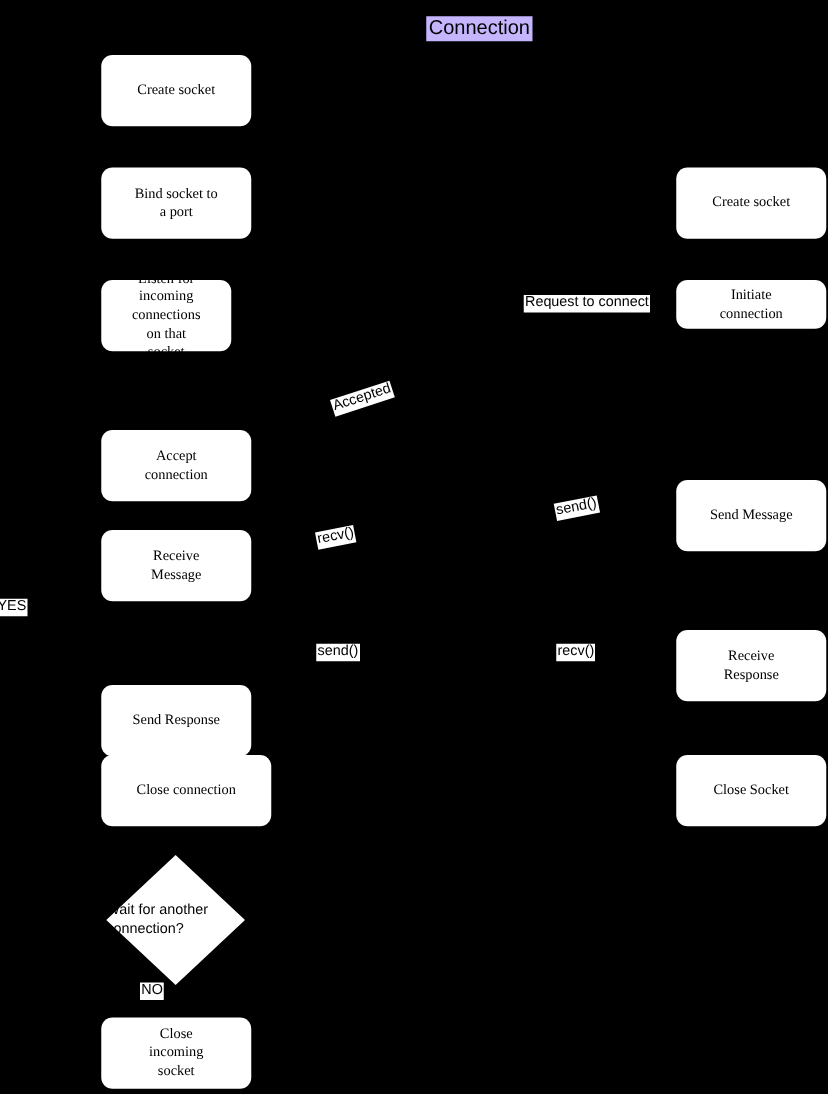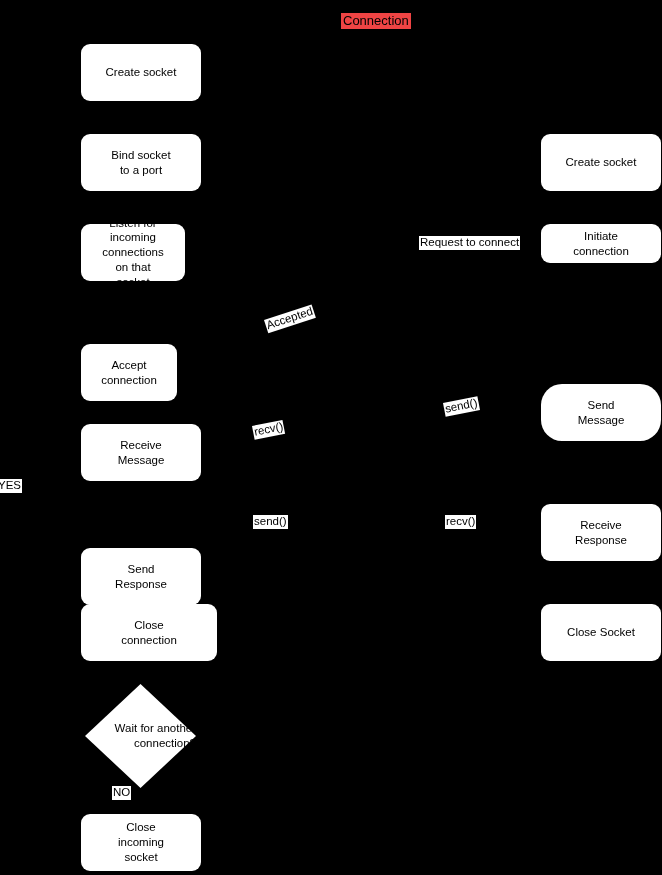--- a/index.html
+++ b/index.html
@@ -21,59 +21,59 @@
     color: #000000;
     border-radius: 9px;
     display: flex;
     align-items: center;
     justify-content: center;
     text-align: center;
     font-size: 11.5px;
     line-height: 1.28;
     box-sizing: border-box;
     padding: 2px 24px;
-    font-family: Liberation Sans, sans-serif;
+    font-family: Liberation Serif, serif;
   }
   .diamond-wrap {
     position: absolute;
   }
   .diamond-shape {
     position: absolute;
     left: 0; top: 0;
     width: 100%;
     height: 100%;
   }
   .diamond-label {
     position: absolute;
     left: 0;
     width: 100%;
     top: 50%;
     transform: translateY(-50%);
-    text-align: right;
+    text-align: left;
     color: #000000;
     font-size: 11.5px;
     line-height: 1.28;
     font-family: "Liberation Sans", sans-serif;
     pointer-events: none;
   }
   .edge-label {
     position: absolute;
     background: #ffffff;
     color: #000000;
     font-size: 11.5px;
     line-height: 1.18;
     white-space: nowrap;
     padding: 0 1px;
     font-family: "Liberation Sans", sans-serif;
   }
   .title {
     position: absolute;
-    background: #ef4444;
+    background: #c4b5fd;
     color: #000000;
-    font-size: 13px;
+    font-size: 16px;
     line-height: 1.25;
     white-space: nowrap;
     padding: 0 2px;
     font-family: "Liberation Sans", sans-serif;
   }
 </style>
 </head>
 <body>
 
 <div id="canvas">
@@ -83,21 +83,21 @@
   <div>
       <div class="node" style="left: 81px; top: 44px; width: 120px; height: 57px;">
         <span>Create socket</span>
       </div>
       <div class="node" style="left: 81px; top: 134px; width: 120px; height: 57px;">
         <span>Bind socket to a port</span>
       </div>
       <div class="node" style="left: 81px; top: 224px; width: 104px; height: 57px;">
         <span>Listen for incoming connections on that socket</span>
       </div>
-      <div class="node" style="left: 81px; top: 344px; width: 96px; height: 57px;">
+      <div class="node" style="left: 81px; top: 344px; width: 120px; height: 57px;">
         <span>Accept connection</span>
       </div>
       <div class="node" style="left: 81px; top: 424px; width: 120px; height: 57px;">
         <span>Receive Message</span>
       </div>
       <div class="node" style="left: 81px; top: 504px; width: 120px; height: 57px; margin-top: 44px;">
         <span>Send Response</span>
       </div>
       <div class="node" style="left: 81px; top: 604px; width: 136px; height: 57px;">
         <span>Close connection</span>
@@ -106,21 +106,21 @@
         <span>Close incoming socket</span>
       </div>
     </div>
   <div>
       <div class="node" style="left: 541px; top: 134px; width: 120px; height: 57px;">
         <span>Create socket</span>
       </div>
       <div class="node" style="left: 541px; top: 224px; width: 120px; height: 39px;">
         <span>Initiate connection</span>
       </div>
-      <div class="node" style="left: 541px; top: 384px; width: 120px; height: 57px; border-radius: 21px;">
+      <div class="node" style="left: 541px; top: 384px; width: 120px; height: 57px;">
         <span>Send Message</span>
       </div>
       <div class="node" style="left: 541px; top: 504px; width: 120px; height: 57px;">
         <span>Receive Response</span>
       </div>
       <div class="node" style="left: 541px; top: 604px; width: 120px; height: 57px;">
         <span>Close Socket</span>
       </div>
     </div>
   <div>

